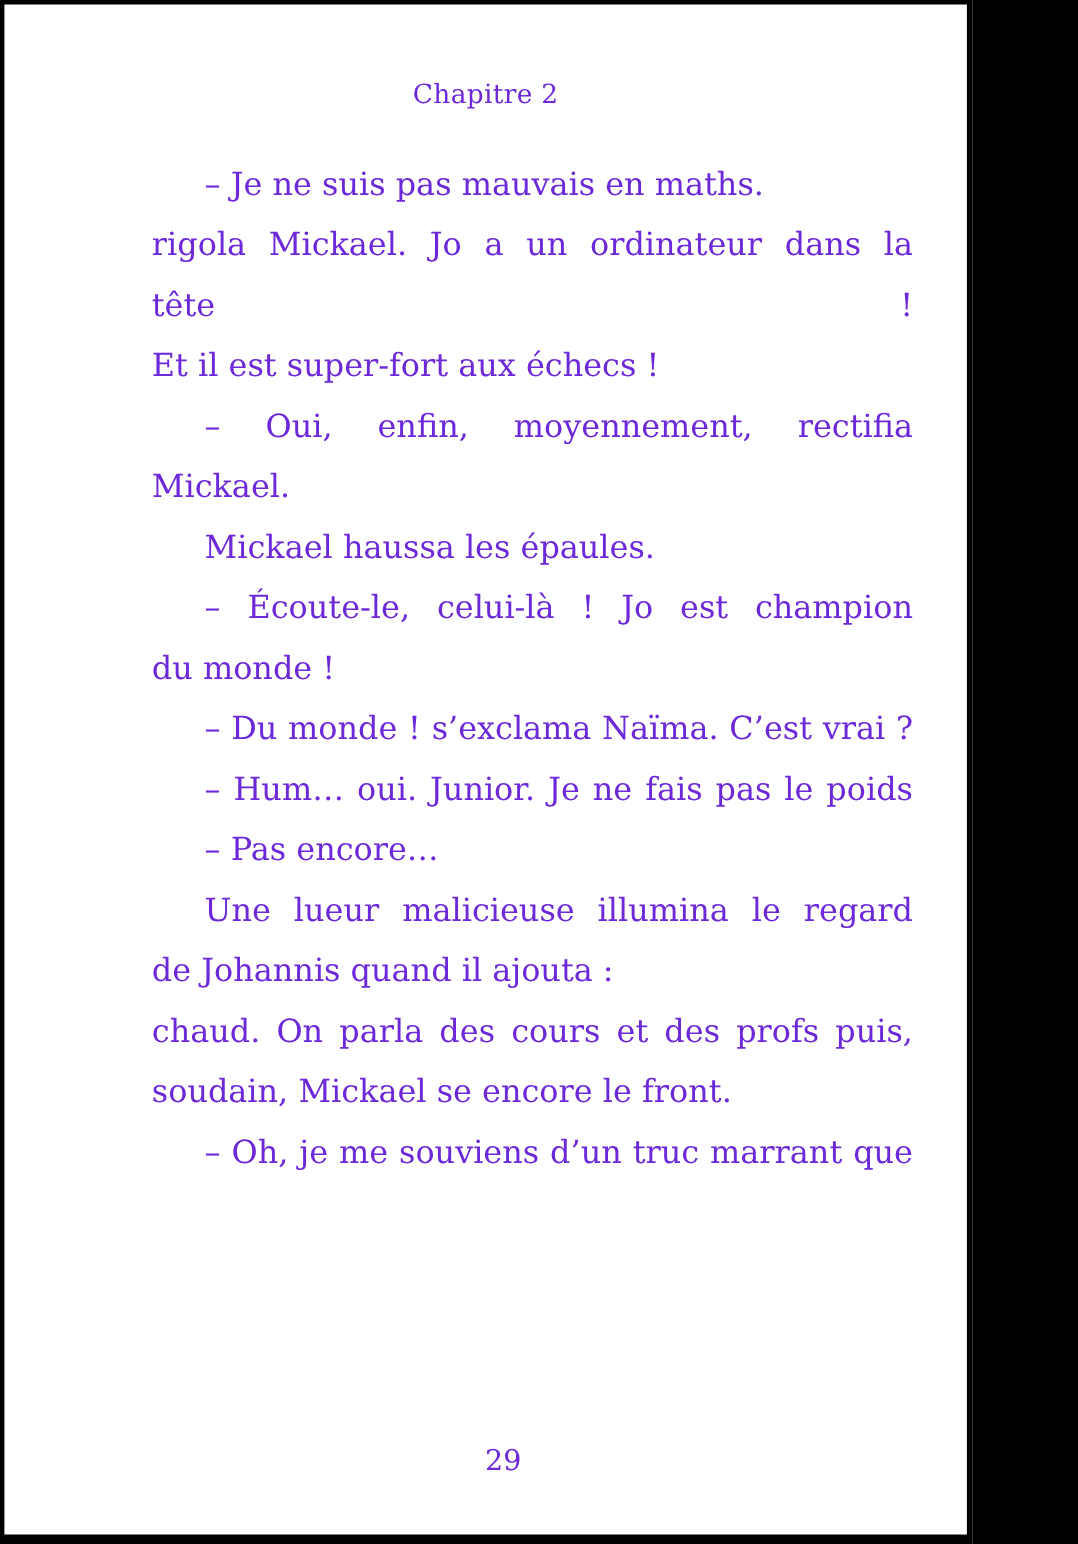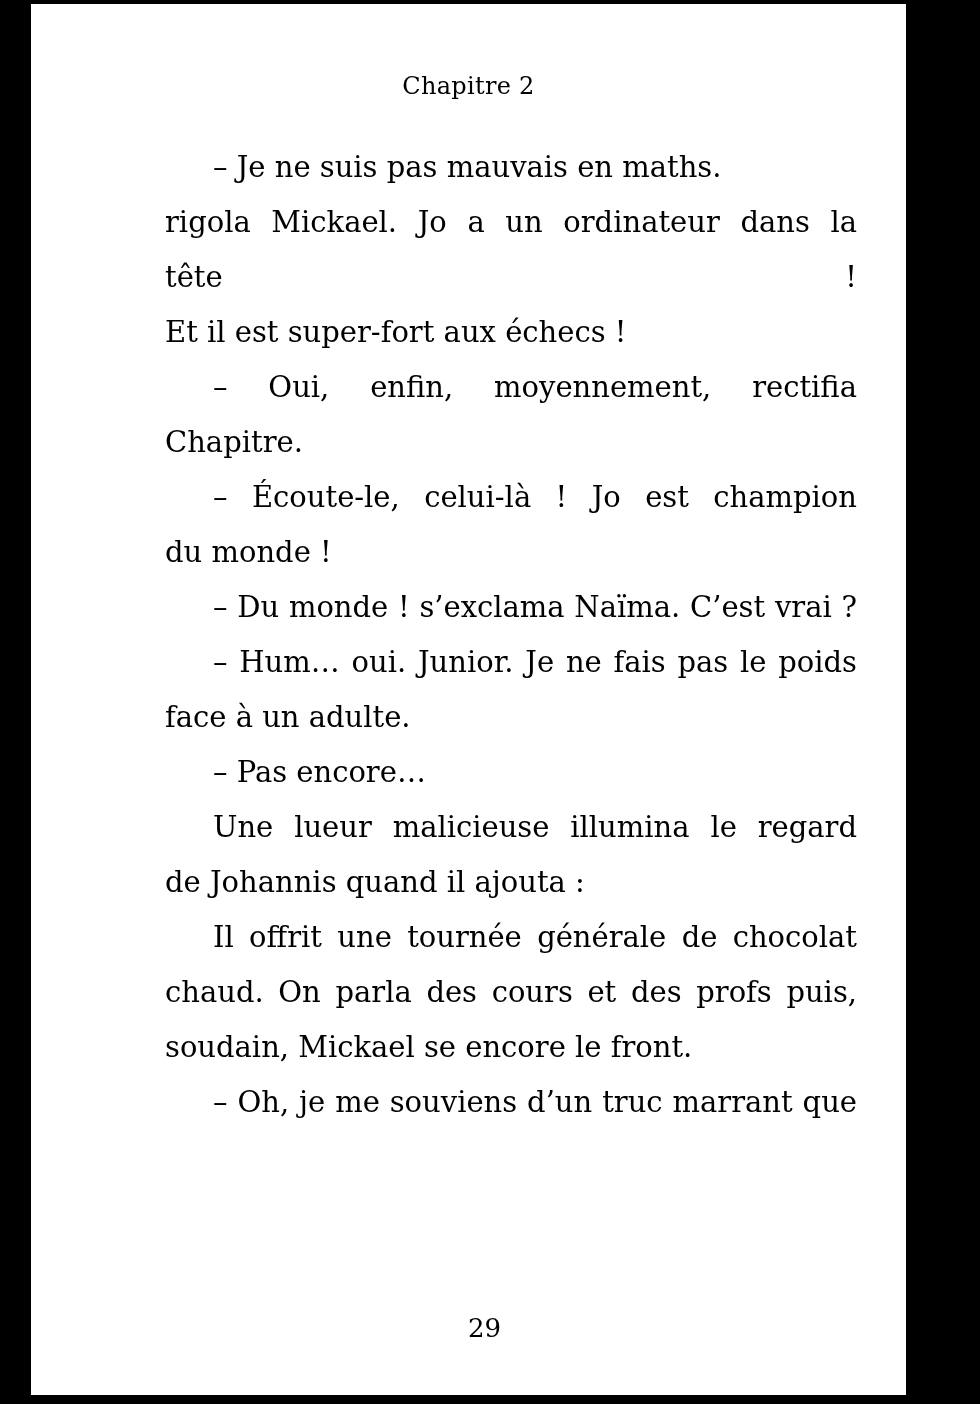--- a/index.html
+++ b/index.html
@@ -11,22 +11,21 @@
     position: relative;
     width: 884px;
     height: 1404px;
     box-sizing: border-box;
     background: #ffffff;
     border-style: solid;
     border-color: #000000;
     border-width: 4px 5px 9px 4px;
     overflow: hidden;
     font-family: "DejaVu Serif", serif;
-    color: #000000;
-    margin-left: 27px;
+    color: #6d28d9;
   }
   .chapter-title {
     margin-top: 68px;
     text-align: center;
     font-size: 24px;
     line-height: 28px;
     letter-spacing: 0.3px;
   }
   .text-block {
     margin: 40px 0 0 134px;
@@ -73,49 +72,50 @@
       <span class="line i">– Je ne suis pas mauvais en maths.</span>
     </p>
 
     <p>
       <span class="line j">rigola Mickael. Jo a un ordinateur dans la tête&nbsp;!</span>
       <span class="line">Et il est super-fort aux échecs&nbsp;!</span>
     </p>
 
     <p>
       <span class="line i j">– Oui, enfin, moyennement, rectifia</span>
-      <span class="line">Chapitre.</span>
+      <span class="line">Mickael.</span>
     </p>
 
+    <p>
+      <span class="line i">Mickael haussa les épaules.</span>
+    </p>
 
     <p>
       <span class="line i j">– Écoute-le, celui-là&nbsp;! Jo est champion</span>
       <span class="line">du monde&nbsp;!</span>
     </p>
 
     <p>
       <span class="line i j">– Du monde&nbsp;! s’exclama Naïma. C’est vrai&nbsp;?</span>
     </p>
 
     <p>
       <span class="line i j">– Hum… oui. Junior. Je ne fais pas le poids</span>
-      <span class="line">face à un adulte.</span>
     </p>
 
     <p>
       <span class="line i">– Pas encore…</span>
     </p>
 
     <p>
       <span class="line i j">Une lueur malicieuse illumina le regard</span>
       <span class="line">de Johannis quand il ajouta&nbsp;:</span>
     </p>
 
     <p>
-      <span class="line i j">Il offrit une tournée générale de chocolat</span>
       <span class="line j">chaud. On parla des cours et des profs puis,</span>
       <span class="line">soudain, Mickael se encore le front.</span>
     </p>
 
     <p>
       <span class="line i j">– Oh, je me souviens d’un truc marrant que</span>
     </p>
 
   </div>
 

